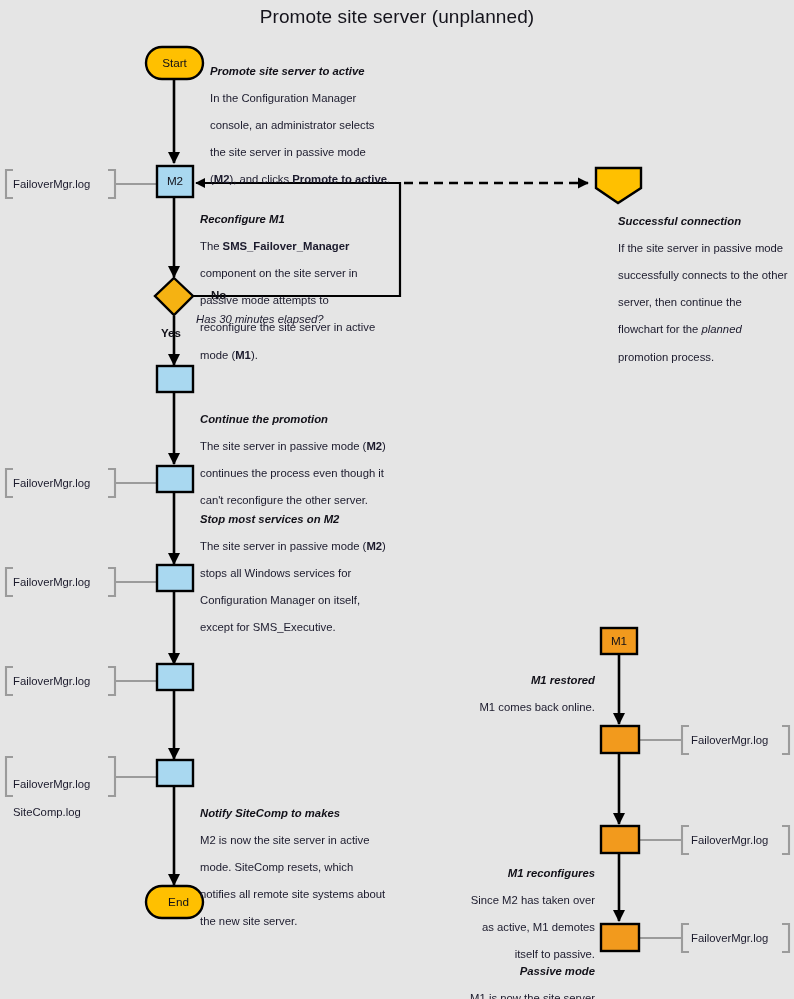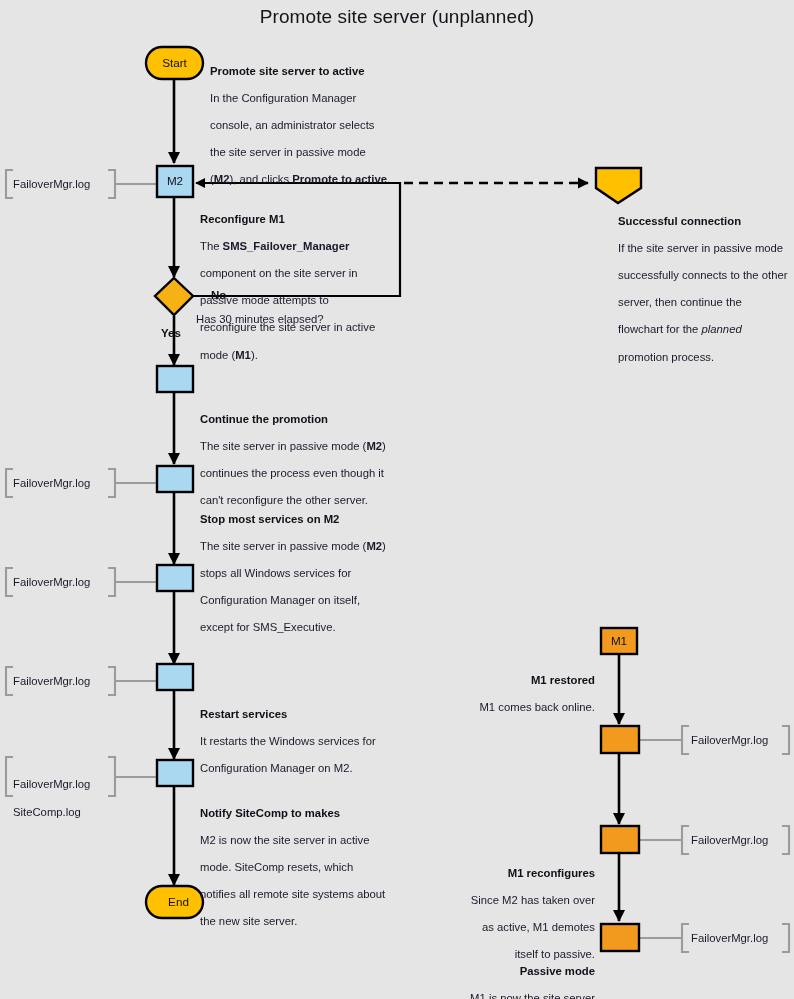--- a/index.html
+++ b/index.html
@@ -39,20 +39,21 @@
   .txt {
     position: absolute;
     font-size: 11.3px;
     line-height: 13.6px;
     color: #1b1a2c;
     white-space: pre-line;
   }
   .txt .hd {
     font-weight: bold;
     color: #111018;
+    font-style: italic;
   }
   .txt.right { text-align: right; }
   .logtext {
     position: absolute;
     font-size: 11.3px;
     line-height: 14px;
     color: #1b1a2c;
     white-space: pre-line;
   }
   .nodelabel {
@@ -208,21 +209,21 @@
       <rect x="601" y="924" width="38" height="27" fill="#F29A1D" stroke="#000000" stroke-width="2.4"></rect>
     </g>
   </svg>
 
   <div class="nodelabel" style="left:146px; top:56px; width:57px;">Start</div>
   <div class="nodelabel" style="left:157px; top:174px; width:36px;">M2</div>
   <div class="nodelabel" style="left:146px; top:895px; width:65px;">End</div>
   <div class="nodelabel" style="left:601px; top:634px; width:36px;">M1</div>
 
   <div class="edgelabel" style="left:211px; top:289px;">No</div>
-  <div class="edgequestion" style="left:196px; top:313px;">Has 30 minutes elapsed?</div>
+  <div class="edgequestion" style="left:196px; top:313px;font-style:italic;">Has 30 minutes elapsed?</div>
   <div class="edgelabel" style="left:161px; top:327px;">Yes</div>
 
   <div class="txt" style="left:210px; top:51px; width:230px;">
     <span class="hd">Promote site server to active</span><br>
     <span>In the Configuration Manager</span><br>
     <span>console, an administrator selects</span><br>
     <span>the site server in passive mode</span><br>
     <span>(</span><b class="em">M2</b><span>), and clicks </span><b class="em">Promote to active</b><span>.</span>
   </div>
 
@@ -253,25 +254,20 @@
 
   <div class="txt" style="left:200px; top:499px; width:250px;">
     <span class="hd">Stop most services on M2</span><br>
     <span>The site server in passive mode (</span><b class="em">M2</b><span>)</span><br>
     <span>stops all Windows services for</span><br>
     <span>Configuration Manager on itself,</span><br>
     <span>except for SMS_Executive.</span>
   </div>
 
 
-  <div class="txt" style="left:200px; top:694px; width:250px;">
-    <span class="hd">Restart services</span><br>
-    <span>It restarts the Windows services for</span><br>
-    <span>Configuration Manager on M2.</span>
-  </div>
 
   <div class="txt" style="left:200px; top:793px; width:250px;">
     <span class="hd">Notify SiteComp to makes</span><br>
     <span>M2 is now the site server in active</span><br>
     <span>mode. SiteComp resets, which</span><br>
     <span>notifies all remote site systems about</span><br>
     <span>the new site server.</span>
   </div>
 
   <div class="txt right" style="left:400px; top:660px; width:195px;">

